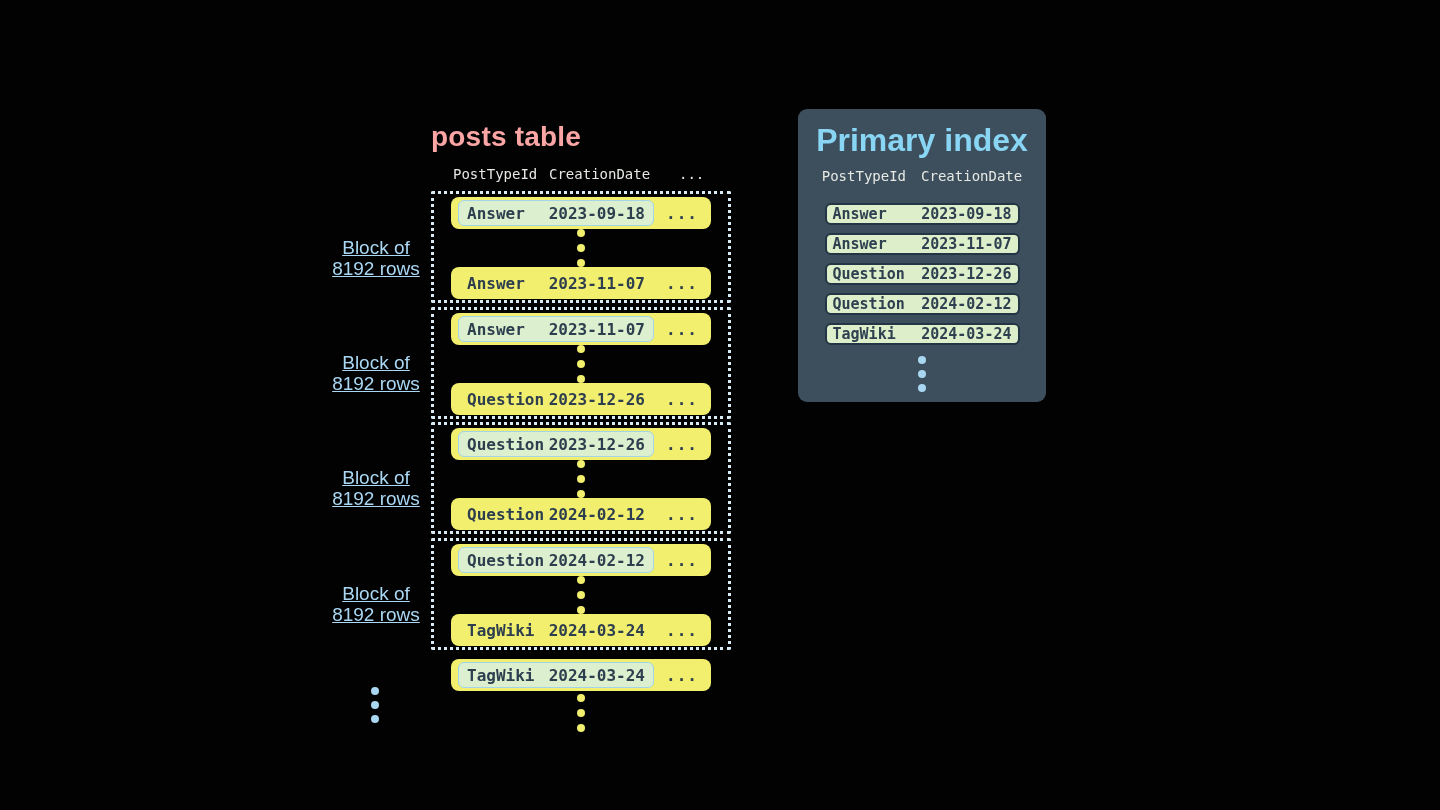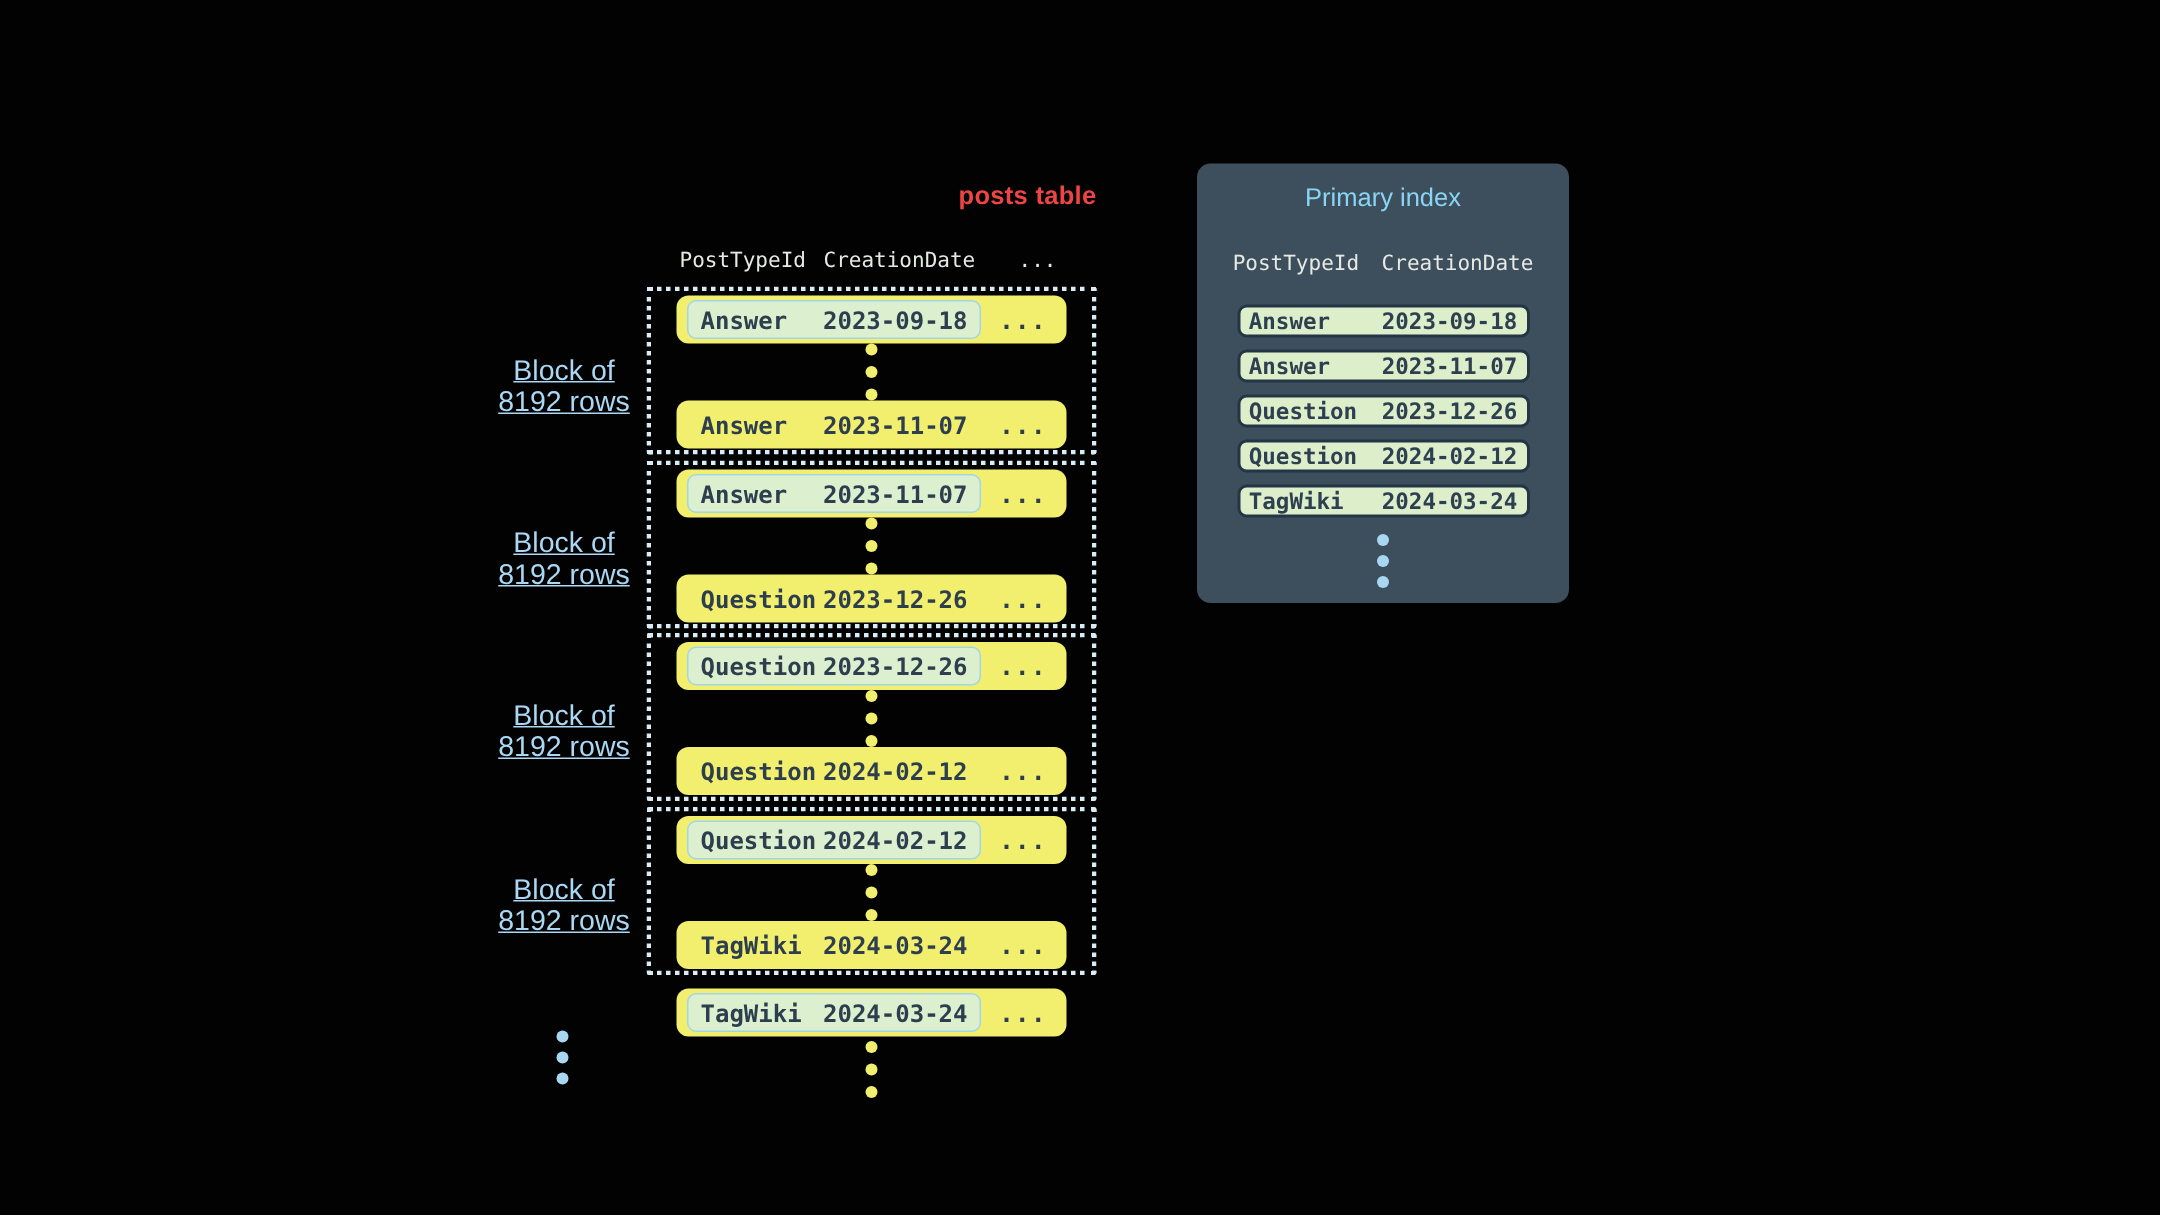--- a/index.html
+++ b/index.html
@@ -3,22 +3,22 @@
 <meta charset="utf-8">
 <style>
   html,body { margin:0; padding:0; background:#000; }
   .stage {
     position:relative; width:1440px; height:810px; background:#020202;
     overflow:hidden; font-family:"Liberation Sans", sans-serif;
   }
 
   
   .posts-title {
-    position:absolute; left:431px; top:121px; width:300px; text-align:right;
-    font-size:17px; font-weight:600; color:#ef4444; letter-spacing:.2px;
+    position:absolute; left:431px; top:121px; width:300px; text-align:left;
+    font-size:28px; font-weight:600; color:#fca5a5; letter-spacing:.2px;
   }
   .col-header {
     position:absolute; top:166px; font-family:"DejaVu Sans Mono","Liberation Mono",monospace;
     font-size:14px; color:#e6e9e4;
   }
   .block {
     position:absolute; left:431px; width:300px; height:112px;
     border:3px dotted #d9ecf5; box-sizing:border-box; border-radius:2px;
     display:flex; flex-direction:column; align-items:center;
     justify-content:space-between; padding:3px 0;
@@ -50,21 +50,21 @@
   .free-row { position:absolute; left:451px; top:659px; }
   .abs-dots { position:absolute; }
 
   
   .panel {
     position:absolute; left:798px; top:109px; width:248px; height:293px;
     background:#3d4e5c; border-radius:9px;
   }
   .panel-title {
     position:absolute; top:13px; left:0; width:100%; text-align:center;
-    font-size:17px; font-weight:400; color:#88d5f4;
+    font-size:32px; font-weight:700; color:#88d5f4;
   }
   .panel-headers {
     position:absolute; top:59px; left:0; width:100%;
     display:flex; justify-content:center; gap:15px;
     font-family:"DejaVu Sans Mono","Liberation Mono",monospace;
     font-size:14px; color:#e6e9e4;
   }
   .irows {
     position:absolute; top:94px; left:0; width:100%;
     display:flex; flex-direction:column; align-items:center; gap:8px;

